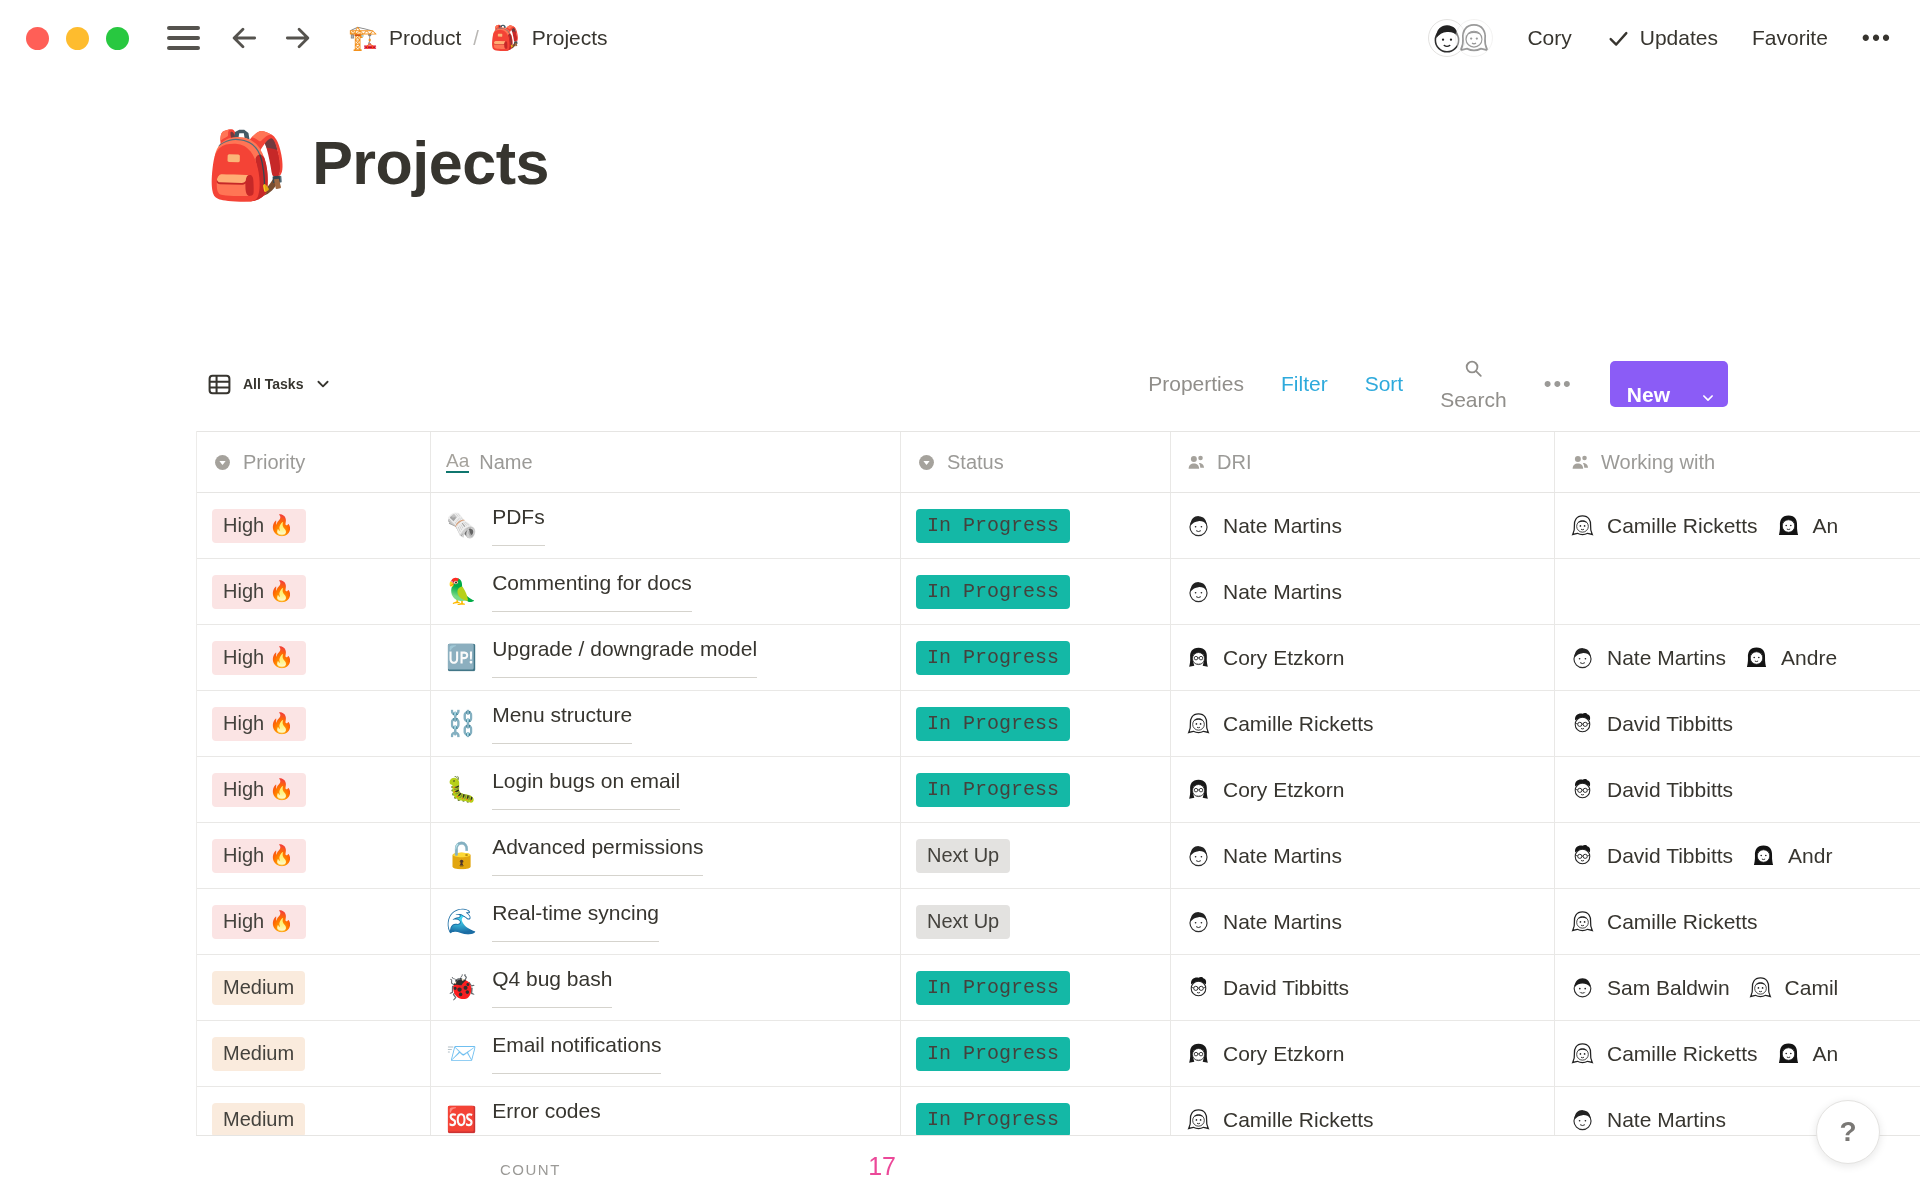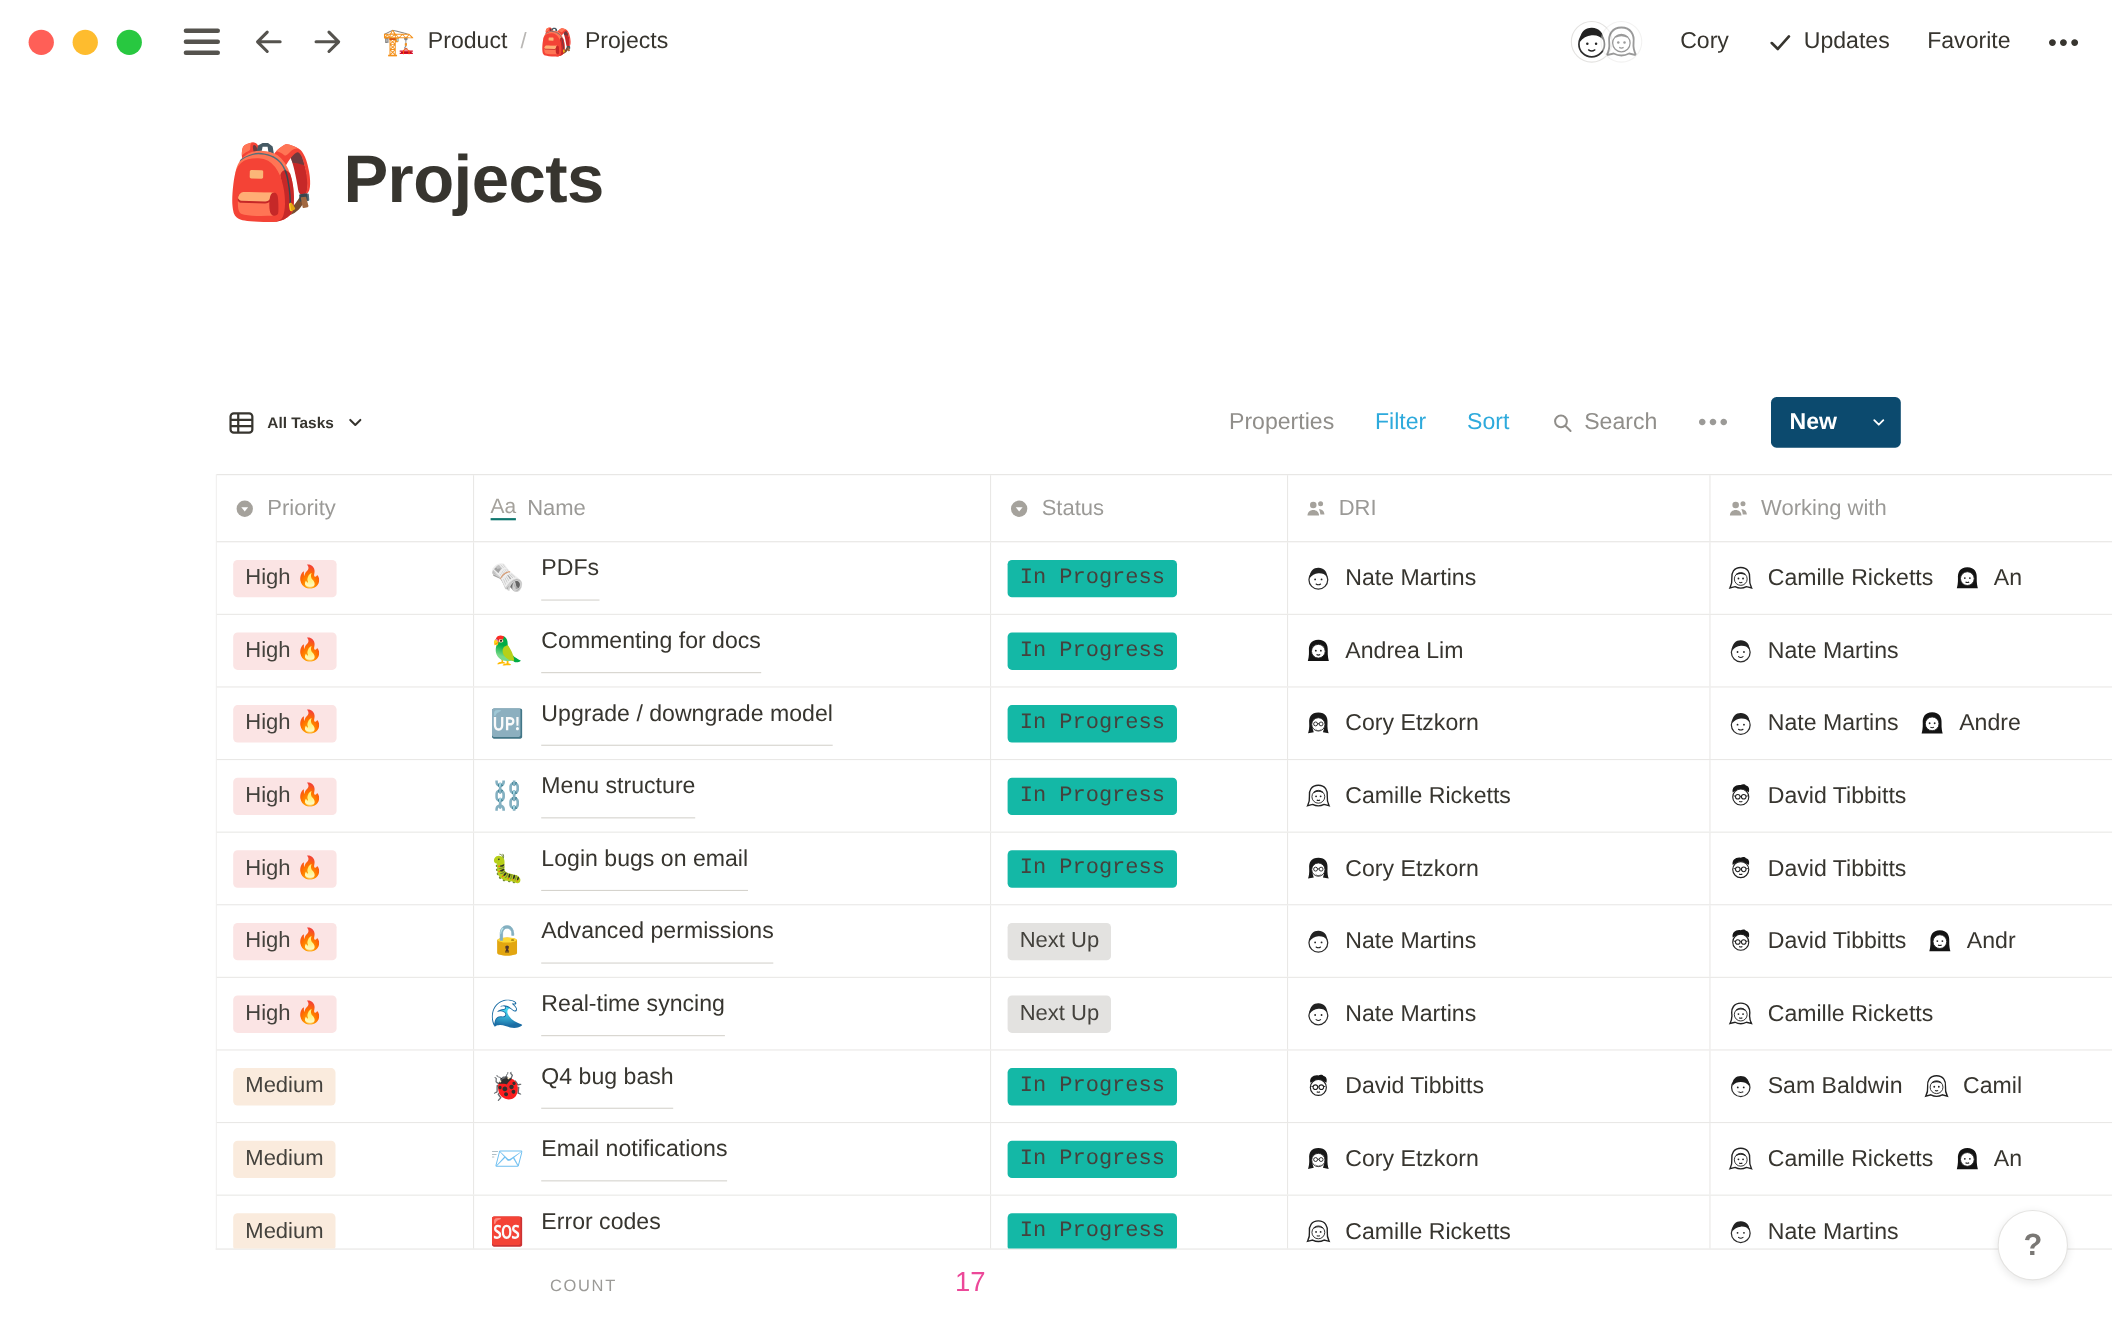--- a/index.html
+++ b/index.html
@@ -40,24 +40,24 @@
   .toolbar { position:absolute; left:206px; top:356px; width:1522px; height:56px;
     display:flex; align-items:center; }
   .viewgroup { display:flex; align-items:center; gap:10px; cursor:pointer; }
   .viewgroup .tbl-ic { width:27px; height:27px; }
   .viewname { font-size:14px; font-weight:700; }
   .chev { width:20px; height:20px; color:#37352F; }
   .tools { margin-left:auto; display:flex; align-items:center; gap:37px; }
   .tool { font-size:21px; cursor:pointer; }
   .t-gray { color:#908E8A; }
   .t-blue { color:#2EAADC; }
-  .searchgroup { display:flex; align-items:center; gap:8px; cursor:pointer; }
+  .searchgroup { display:flex; align-items:center; gap:8px; cursor:pointer;flex-direction:column; }
   .mag-ic { width:23px; height:23px; }
   .tool-dots { color:#9B9A97; font-size:22px; letter-spacing:2px; cursor:pointer; }
-  .newbtn { display:flex; align-items:center; background:#0c4a6e; border-radius:5px;
+  .newbtn { display:flex; align-items:flex-end; background:#8b5cf6; border-radius:5px;
     height:46px; color:#fff; cursor:pointer; overflow:hidden; }
   .newbtn .nb-label { display:flex; align-items:center; padding:0 17px; font-size:21px; font-weight:600; }
   .newbtn .nb-split { width:1px; background:rgba(255,255,255,.38); }
   .newbtn .nb-caret { display:flex; align-items:center; justify-content:center; width:40px; }
   .newbtn .nb-caret svg { width:18px; height:18px; color:#fff; }
 
   
   .tablewrap { position:absolute; left:196px; top:431px; width:1724px; height:705px;
     overflow:hidden; border-bottom:1px solid #E6E5E3; }
   .grid { width:2004px; border-left:1px solid #EDECEA; }
@@ -341,28 +341,20 @@
     <div class="td c-name">
           <span class="emoji">🦜</span>
           <span class="plink">Commenting for docs</span>
         </div>
     <div class="td">
           <span class="badge b-prog">In Progress</span>
         </div>
     <div class="td">
           <span class="person">
             <svg class="av">
-              <use href="#av-andrea"></use>
-            </svg>
-            <span class="pname">Andrea Lim</span>
-          </span>
-        </div>
-    <div class="td">
-          <span class="person">
-            <svg class="av">
               <use href="#av-nate"></use>
             </svg>
             <span class="pname">Nate Martins</span>
           </span>
         </div>
   </div>
 
   <div class="tr row">
     <div class="td">
           <span class="badge b-high">High 🔥</span>

